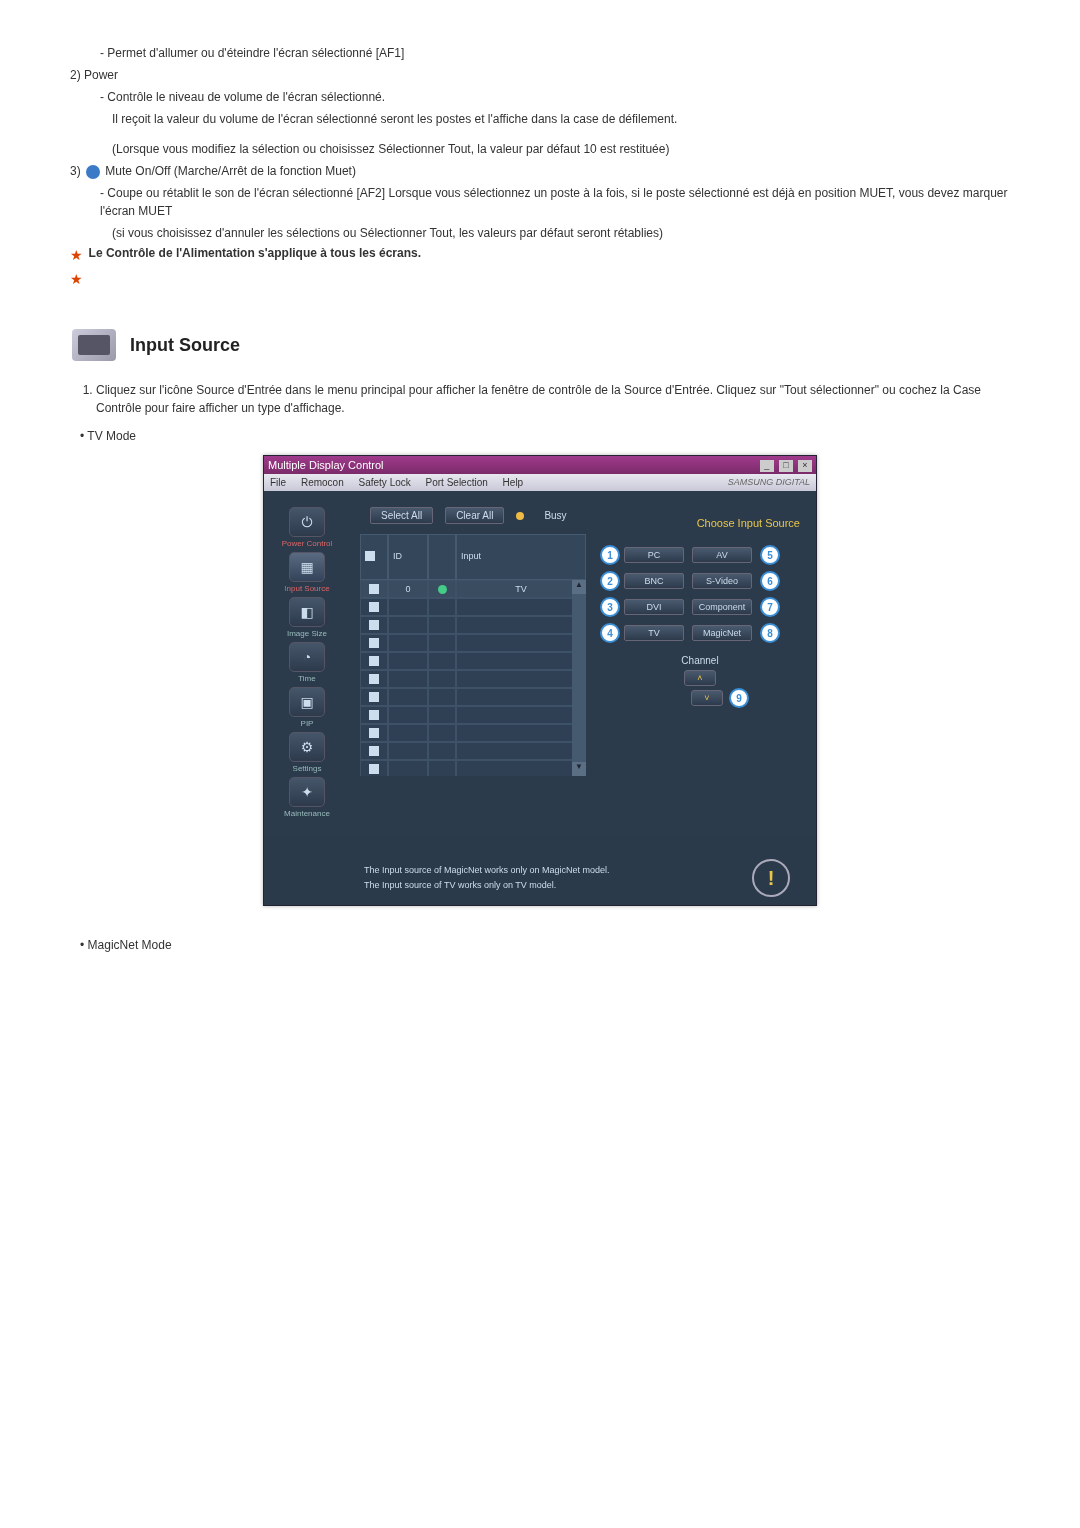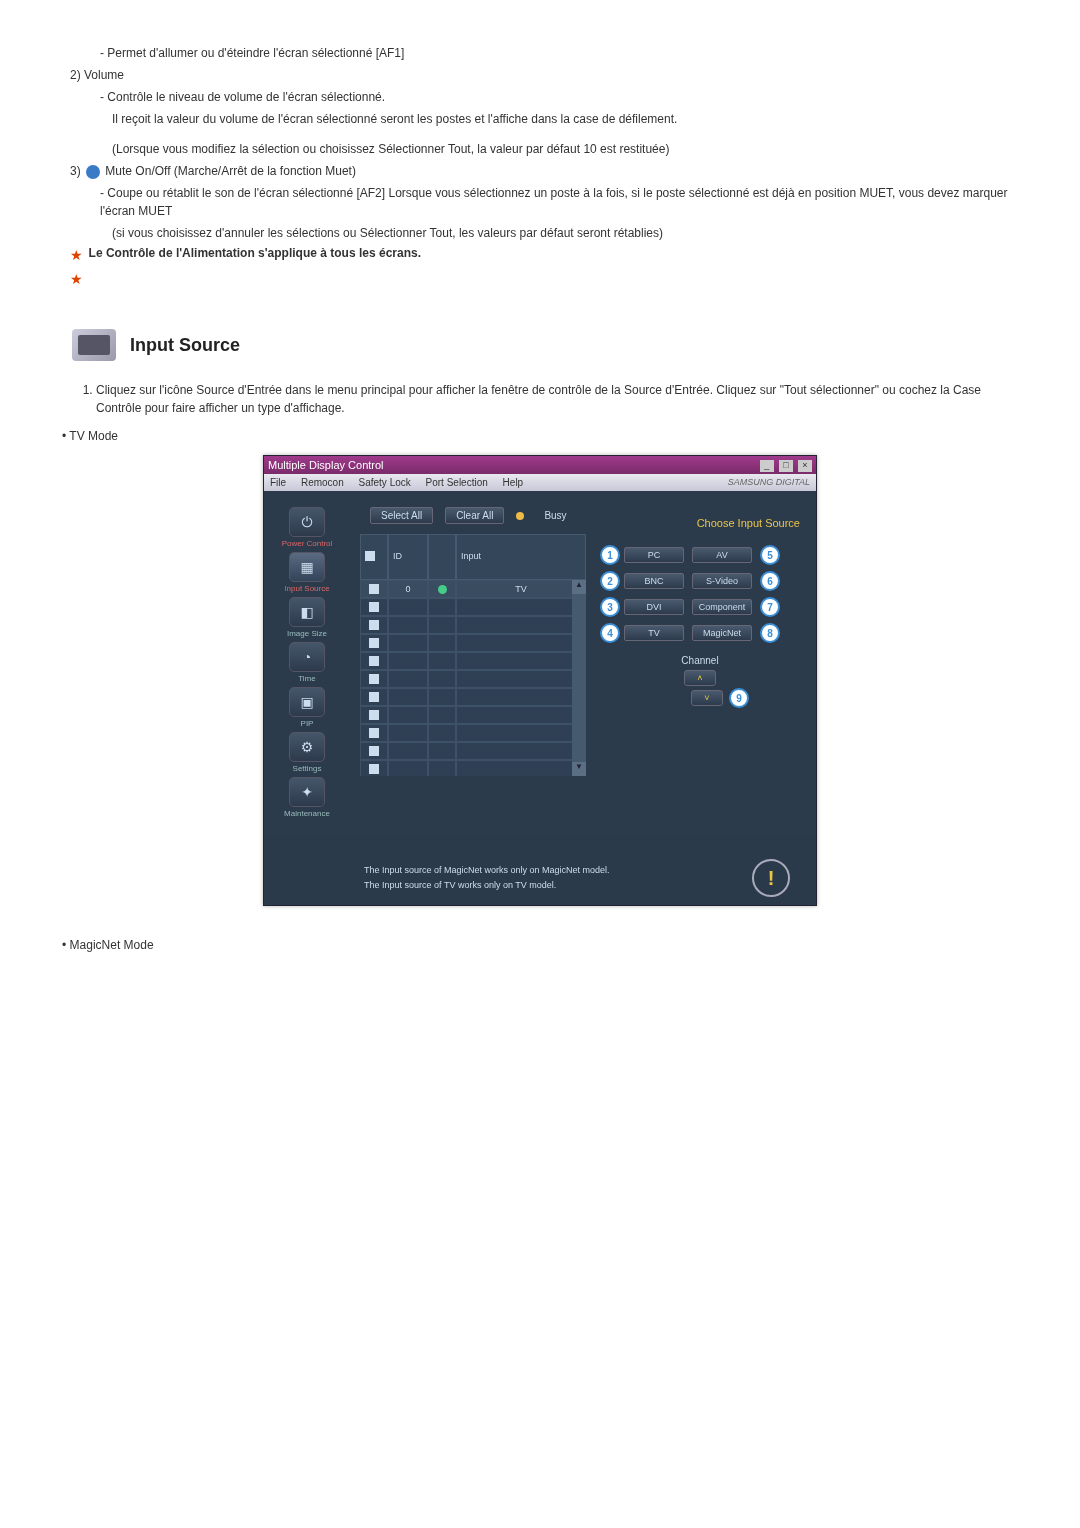--- a/index.html
+++ b/index.html
@@ -30,21 +30,21 @@
     border-radius: 4px;
     position: relative;
   }
   .header-icon::after{
     content:""; position:absolute; left:6px; top:6px; right:6px; bottom:6px;
     background:#556; border-radius:2px;
   }
   .section-title { font-size: 18px; font-weight: bold; color: #222; }
   ol.inst { margin: 10px 0 10px 36px; padding: 0; }
   ol.inst li { margin-bottom: 4px; line-height: 1.5; }
-  .bullet { margin: 8px 0 10px 2px; }
+  .bullet { margin: 8px 0 10px 20px; }
   .bullet::before { content: "• "; }
 
   
   .app-window {
     width: 552px; margin: 10px auto 20px auto;
     background: #2a3a4a;
     border: 1px solid #223;
     box-shadow: 0 0 4px rgba(0,0,0,0.3);
     font-family: Tahoma, Arial, sans-serif;
   }
@@ -135,21 +135,21 @@
     border-radius:50%; background:#3b7ac6; margin:0 2px;
   }
 </style>
 </head>
 <body>
 
 <p class="indent2">- Permet d'allumer ou d'éteindre l'écran sélectionné [AF1]</p>
 
 <p class="indent1">
   <span>2)</span>
-  <span>Volume</span>
+  <span>Power</span>
 </p>
 <p class="indent2">- Contrôle le niveau de volume de l'écran sélectionné.</p>
 <p class="indent2" style="margin-left:52px">Il reçoit la valeur du volume de l'écran sélectionné seront les postes et l'affiche dans la case de défilement.</p>
 <p class="indent2" style="margin-left:52px; margin-top:12px;">(Lorsque vous modifiez la sélection ou choisissez Sélectionner Tout, la valeur par défaut 10 est restituée)</p>
 
 <p class="indent1">
   <span>3)</span>
   <span class="mute-icon-inline"></span>
   <span>Mute On/Off (Marche/Arrêt de la fonction Muet)</span>
 </p>

